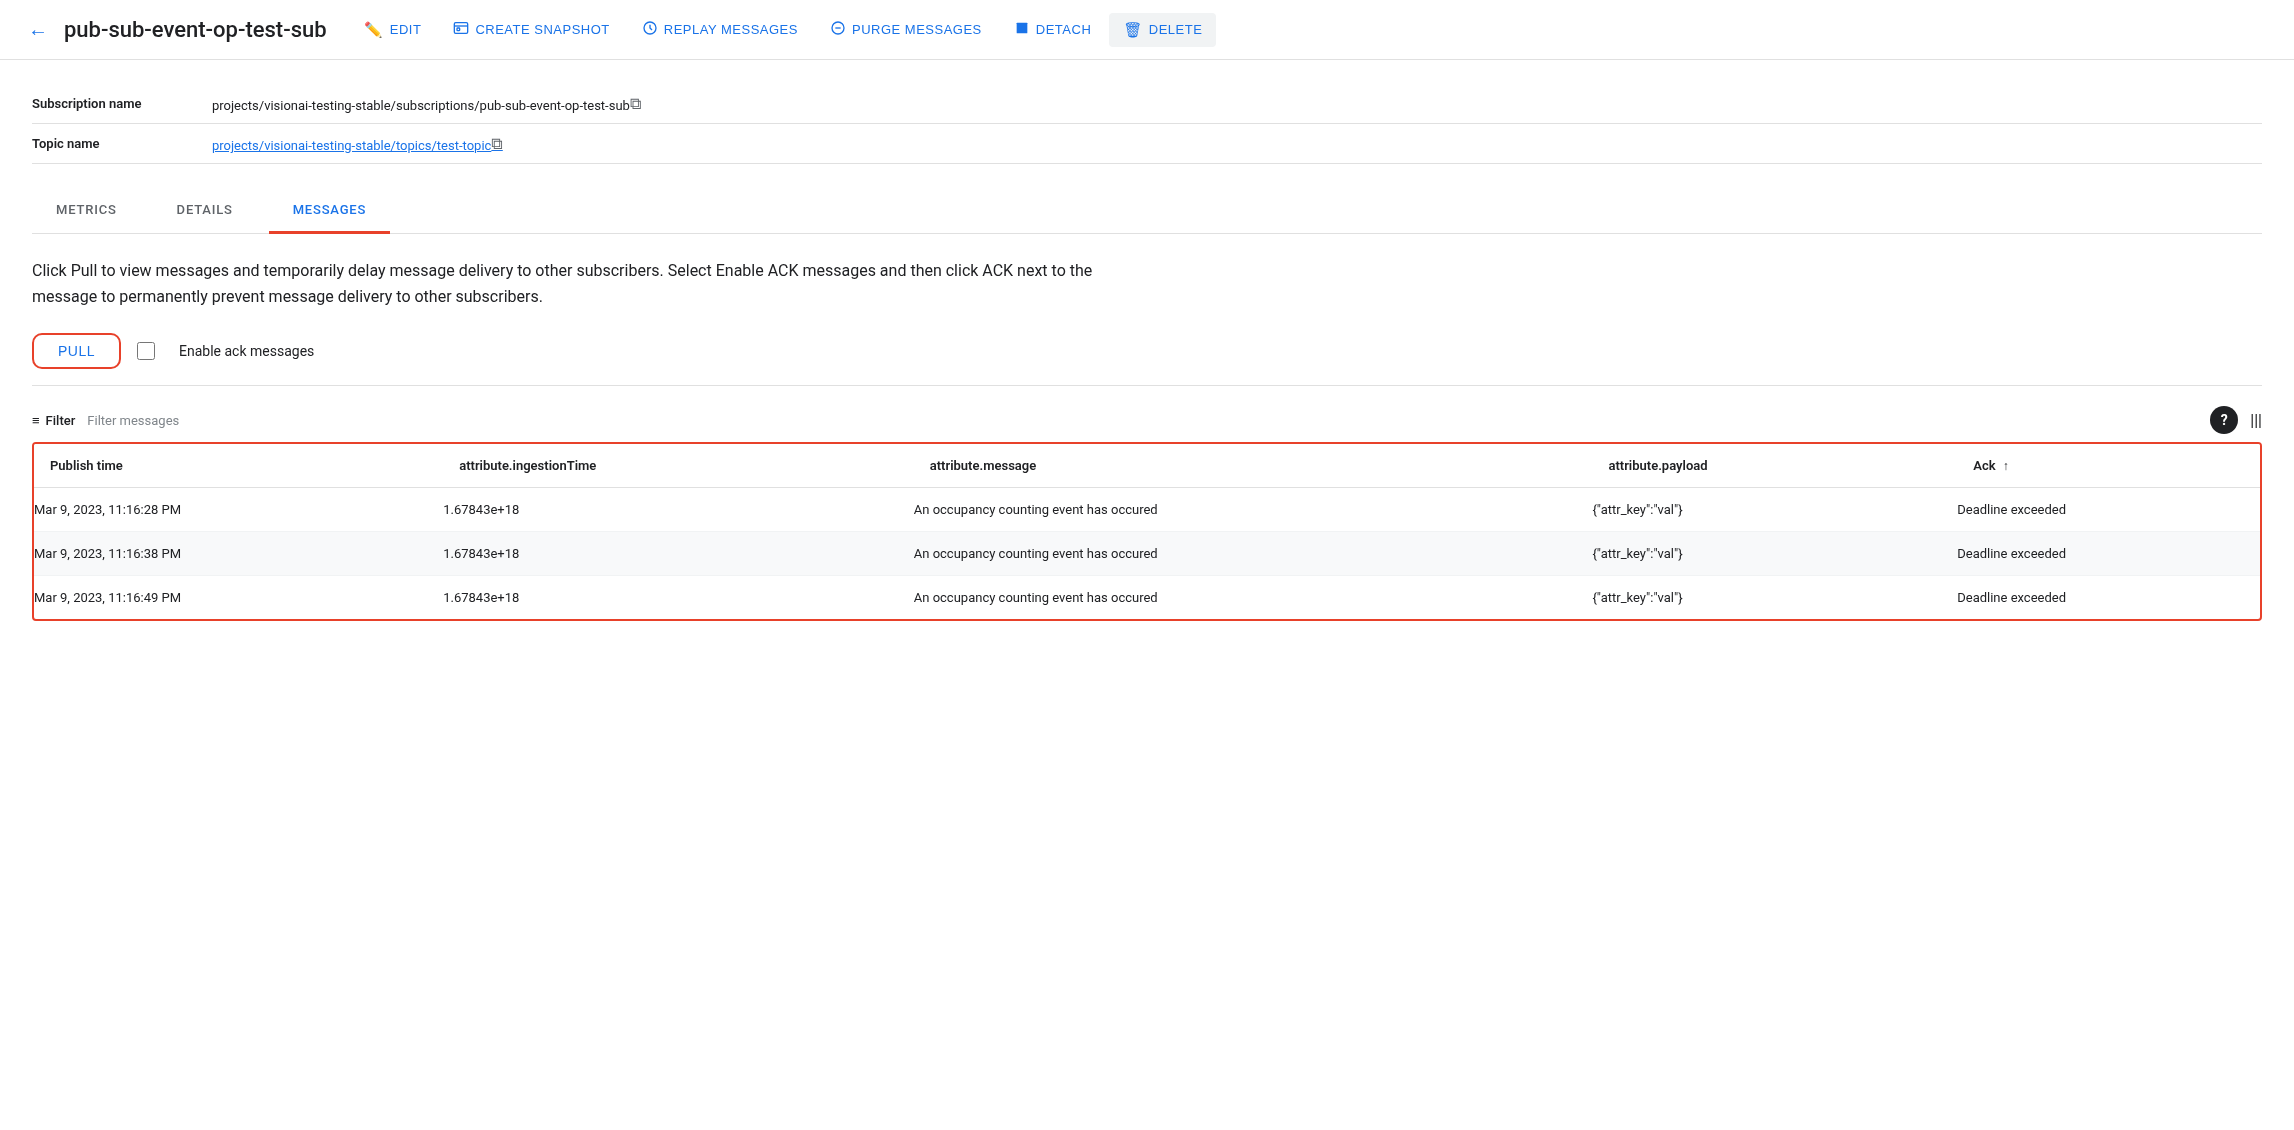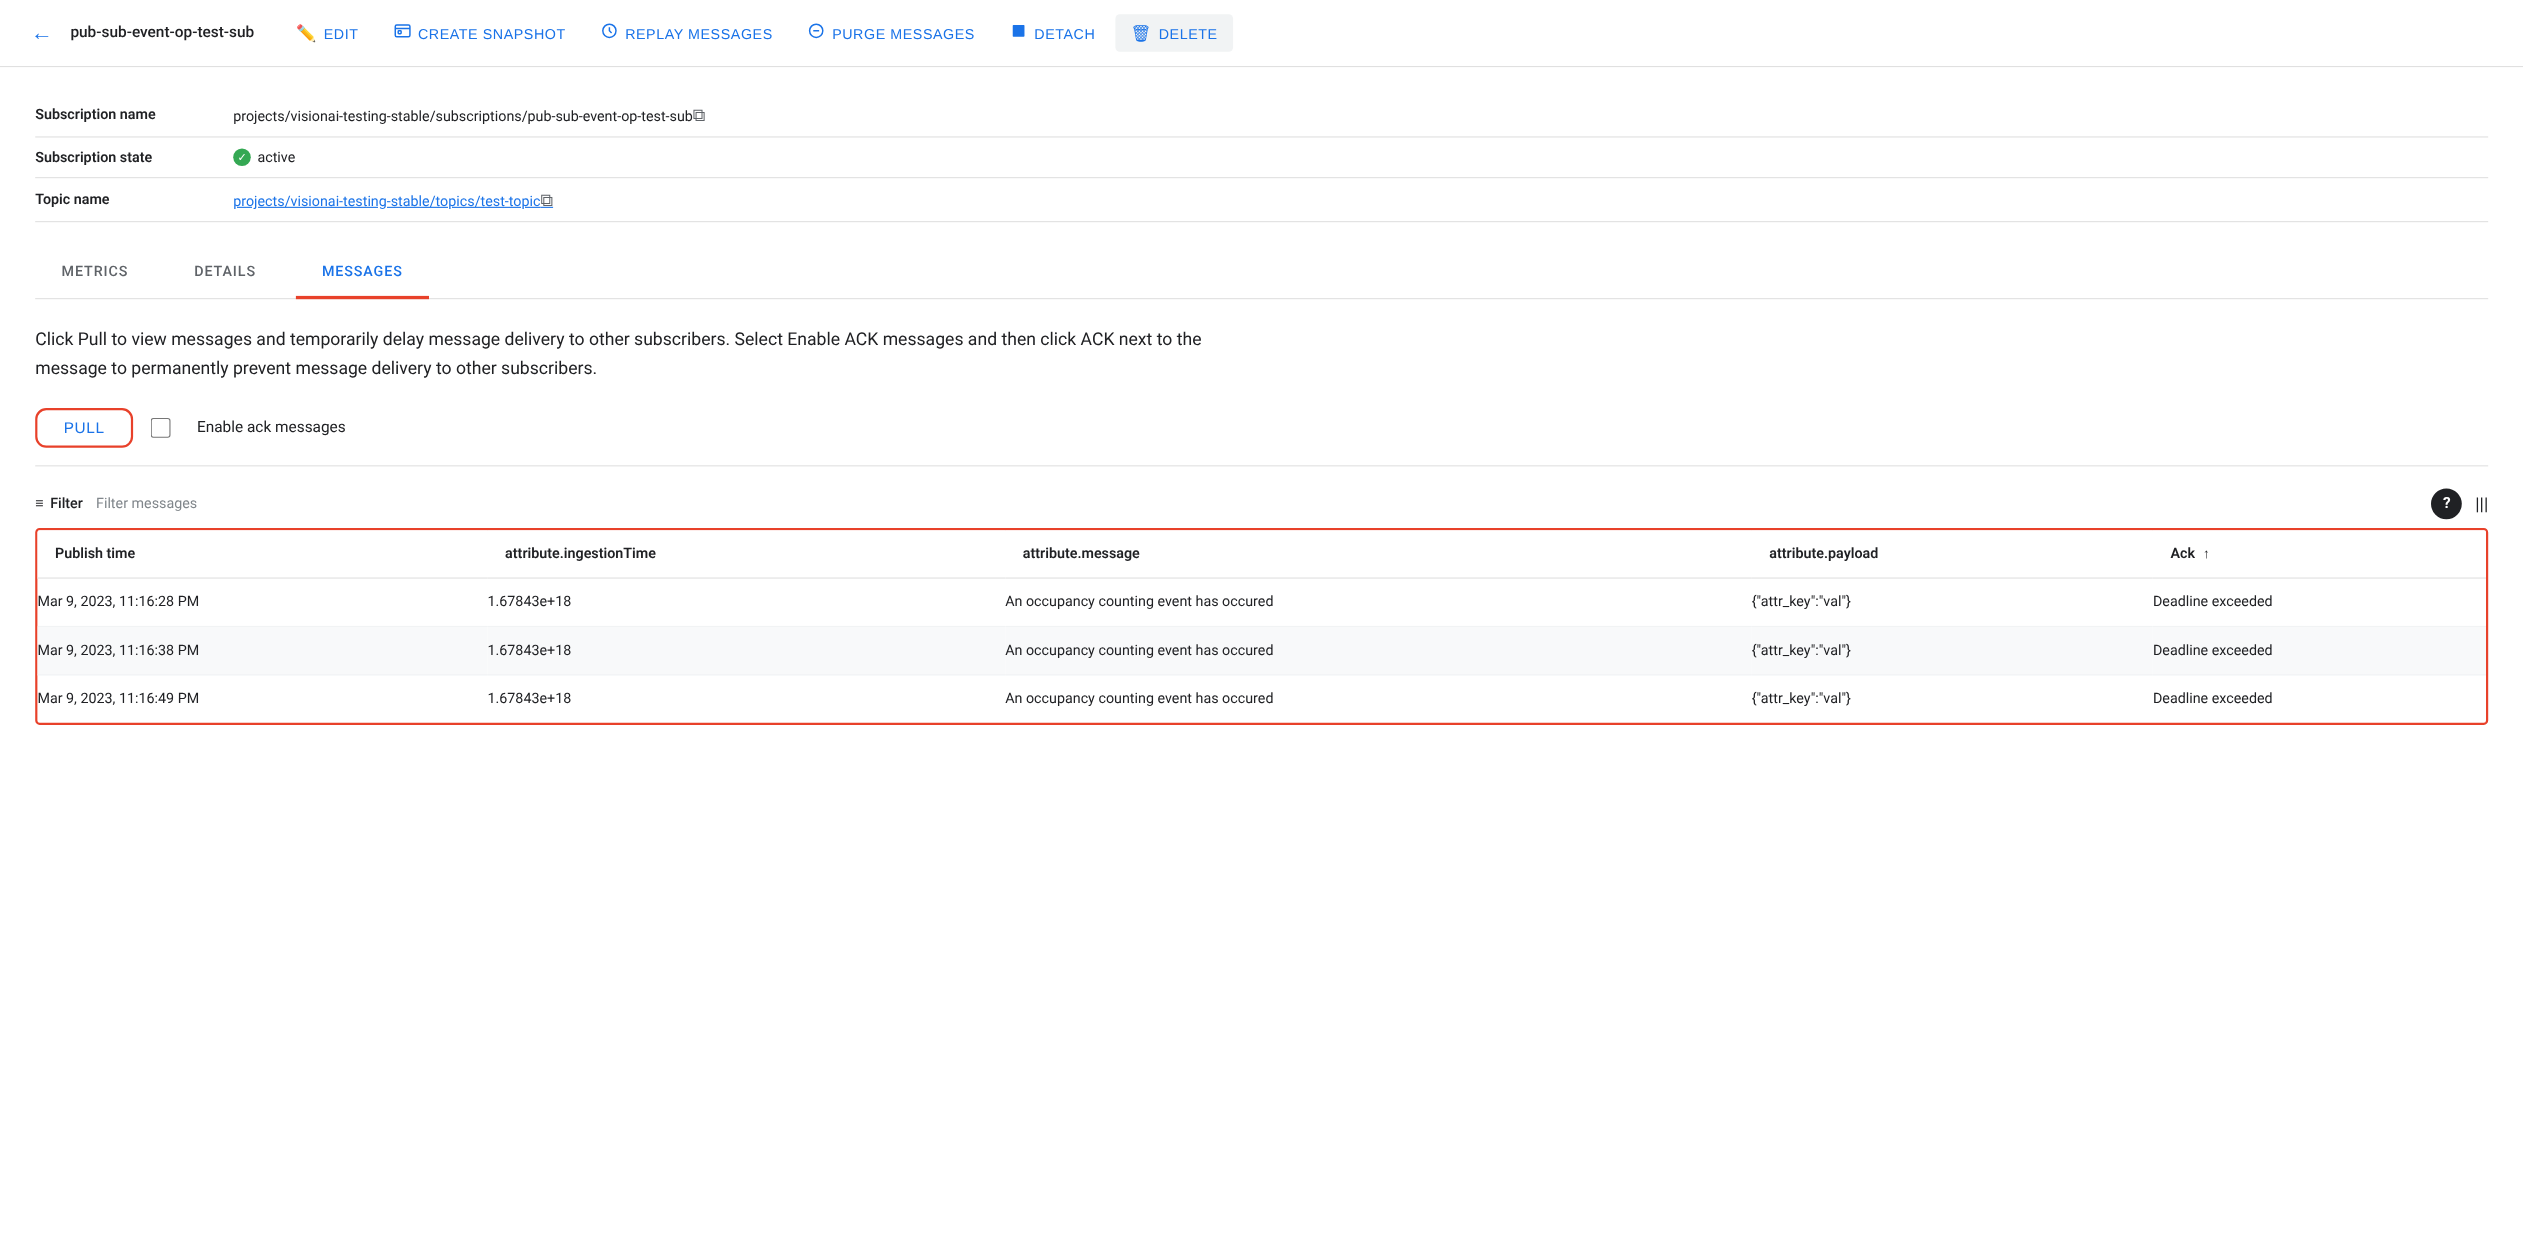--- a/index.html
+++ b/index.html
@@ -23,21 +23,21 @@
       display: flex;
       align-items: center;
       color: #1a73e8;
       cursor: pointer;
       background: none;
       border: none;
       padding: 4px;
       font-size: 20px;
     }
     .page-title {
-      font-size: 14px;
+      font-size: 22px;
       font-weight: 500;
       color: #202124;
       margin-right: 16px;
       margin-left: 4px;
     }
     .toolbar-actions {
       display: flex;
       align-items: center;
       gap: 4px;
       flex: 1;
@@ -330,29 +330,20 @@
     </button>
   </div>
 </div>
 
 <div class="details-section">
   <div class="detail-row">
     <span class="detail-label">Subscription name</span>
     <span class="detail-value">
       <span>projects/visionai-testing-stable/subscriptions/pub-sub-event-op-test-sub</span>
       <span class="copy-icon">⧉</span>
-    </span>
-  </div>
-  <div class="detail-row">
-    <span class="detail-label">Subscription state</span>
-    <span class="detail-value">
-      <span class="status-badge">
-        <span class="status-dot">✓</span>
-        <span>active</span>
-      </span>
     </span>
   </div>
   <div class="detail-row">
     <span class="detail-label">Topic name</span>
     <span class="detail-value link">
       <span>projects/visionai-testing-stable/topics/test-topic</span>
       <span class="copy-icon">⧉</span>
     </span>
   </div>
 </div>

